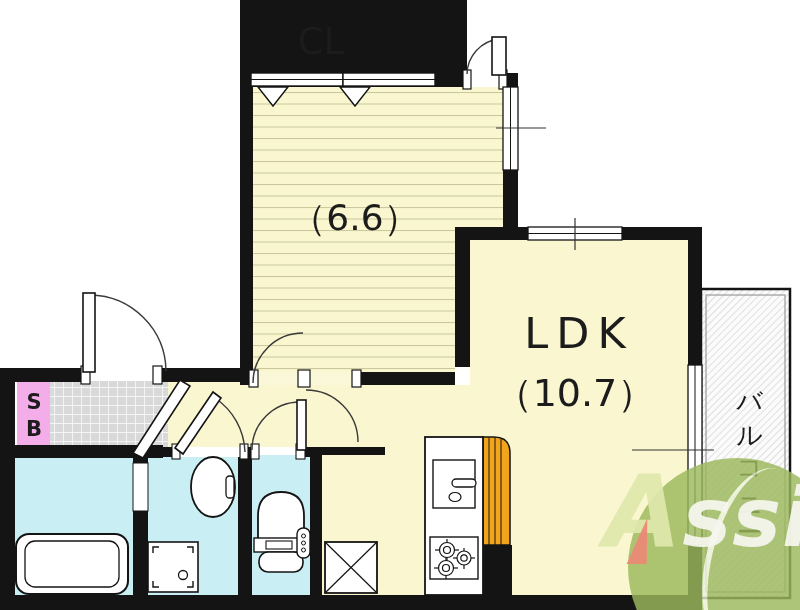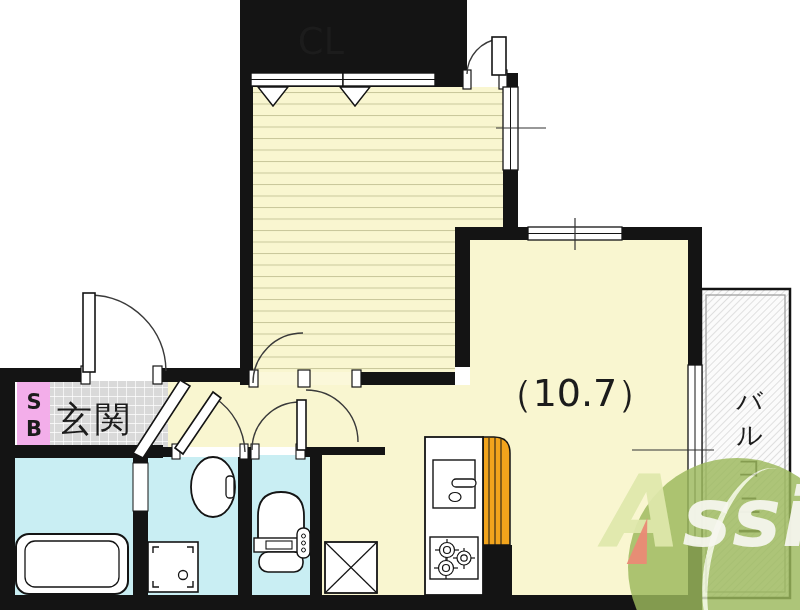--- a/index.html
+++ b/index.html
@@ -208,22 +208,23 @@
       <rect x="266" y="541" width="26" height="8" fill="#fff" stroke="#141414" stroke-width="1.1"></rect>
       <rect x="259" y="552" width="44" height="20" rx="9" fill="#fff" stroke="#141414" stroke-width="1.6"></rect>
       <rect x="297" y="528" width="13" height="30" rx="6" fill="#fff" stroke="#141414" stroke-width="1.4"></rect>
       <circle cx="303.5" cy="536" r="2" fill="none" stroke="#141414" stroke-width="1"></circle>
       <circle cx="303.5" cy="543" r="2" fill="none" stroke="#141414" stroke-width="1"></circle>
       <circle cx="303.5" cy="550" r="2" fill="none" stroke="#141414" stroke-width="1"></circle>
     </g>
   </svg>
 
   <div class="lbl lbl-cl">CL</div>
+  <div class="lbl lbl-yoshitsu-size">（6.6）</div>
+  <div class="lbl lbl-ldk">LDK</div>
   <div class="lbl lbl-ldk-size">（10.7）</div>
-  <div class="lbl lbl-genkan">玄関</div>
   <div class="lbl lbl-sb">
     <span>S</span>
     <span>B</span>
   </div>
   <div class="lbl lbl-balcony">バルコニー</div>
 
   <div class="logo-circle"></div>
   <div class="logo-text">
     <span class="logo-a">A</span><span class="logo-rest">ssist</span>
     <div class="logo-tri"></div>

